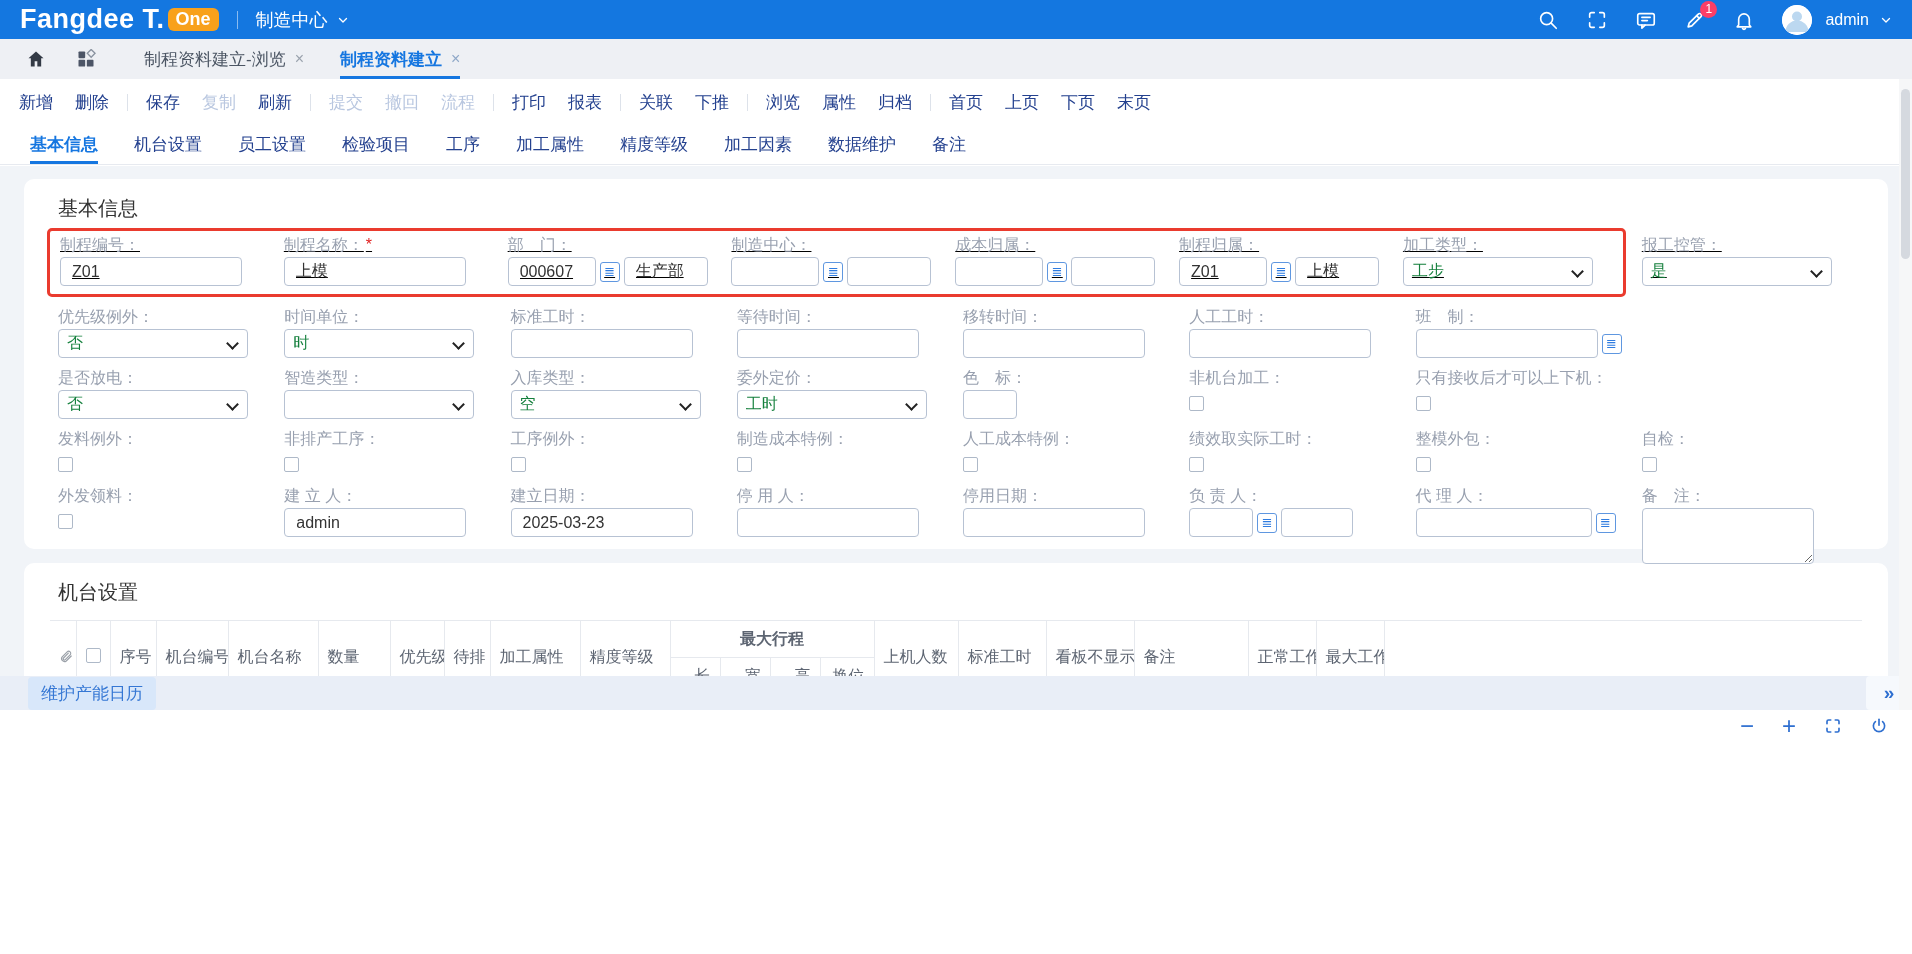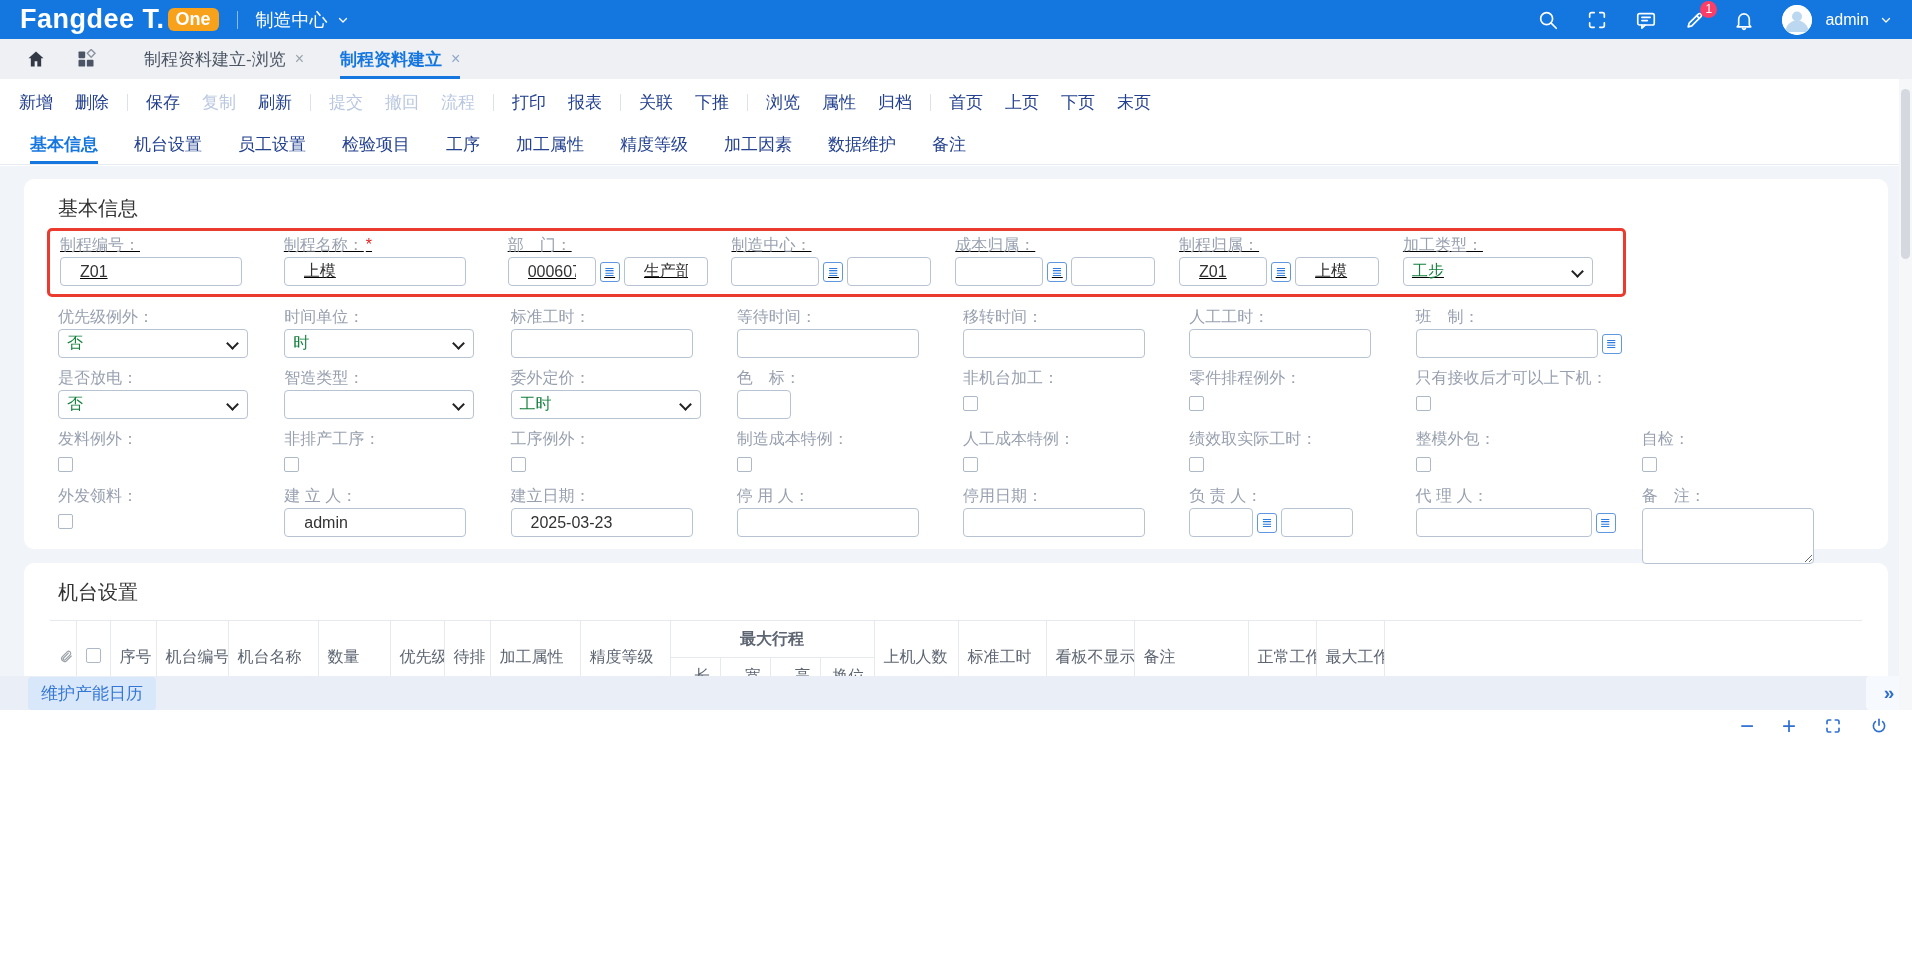--- a/index.html
+++ b/index.html
@@ -47,21 +47,21 @@
   #card-machine { margin-top:14px; height:314px; }
   .card-title { font-size:20px; color:#333; font-weight:400; padding:4px 8px 0; }
 
   .frow { display:grid; grid-template-columns:repeat(8,1fr); column-gap:14px; margin-top:9px; padding:0 8px; }
   .redwrap { grid-column:1/8; border:3px solid #ea3b2e; border-radius:5px; padding:3px 10px 8px; display:grid; grid-template-columns:repeat(7,1fr); column-gap:14px; margin-left:-11px; margin-right:2px; }
   .row1 { margin-top:6px;text-decoration:underline; }
   .col8pad { padding-top:6px; }
   .lbl { font-size:16px; color:#98a0af; height:22px; line-height:22px; white-space:nowrap; }
   .req { color:#e02020; margin-left:2px; }
   .ctrl { display:flex; align-items:center; gap:4px; margin-top:1px; }
-  .ipt { height:29px; border:1px solid #b7c2d3; border-radius:4px; padding:0 19px; font-size:16px; color:#333; font-family:inherit; background:#fff; width:182px; outline:none; }
+  .ipt { height:29px; border:1px solid #b7c2d3; border-radius:4px; padding:0 11px; font-size:16px; color:#333; font-family:inherit; background:#fff; width:182px; outline:none; }
   .ipt.code { width:88px; } .ipt.name { width:84px; }
   .ipt.code-s { width:64px; } .ipt.name-s { width:72px; }
   .ipt.small { width:54px; }
   .ipt.agent { width:176px; }
   .sel { position:relative; height:29px; width:190px; border:1px solid #b7c2d3; border-radius:4px; background:#fff; display:flex; align-items:center; padding:0 26px 0 8px; font-size:16px; color:#15803d; cursor:pointer; }
   .sel::after { content:""; position:absolute; right:10px; top:9px; width:7px; height:7px; border-right:2px solid #222; border-bottom:2px solid #222; transform:rotate(45deg); }
   .lookup { width:20px; height:20px; min-width:20px; border:1px solid #5f97e0; border-radius:3px; color:#2f7ce0; font-size:13px; line-height:18px; text-align:center; background:#fff; cursor:pointer; }
   .cb { width:15px; height:15px; border:1px solid #aeb9c8; border-radius:2px; background:#fff; display:inline-block; margin-top:7px; cursor:pointer; }
   .txa { width:172px; height:56px; border:1px solid #b7c2d3; border-radius:4px; font-size:16px; color:#333; font-family:inherit; padding:4px 8px; resize:both; outline:none; }
 
@@ -262,20 +262,28 @@
           </div>
           <div class="field">
             <div class="lbl">加工类型：</div>
             <div class="ctrl">
                 <span class="sel">
                   <span>工步</span>
                 </span>
               </div>
           </div>
         </div>
+        <div class="field col8pad">
+          <div class="lbl">报工控管：</div>
+          <div class="ctrl">
+              <span class="sel">
+                <span>是</span>
+              </span>
+            </div>
+        </div>
       </div>
 
       <div class="frow">
         <div class="field">
           <div class="lbl">优先级例外：</div>
           <div class="ctrl">
               <span class="sel">
                 <span>否</span>
               </span>
             </div>
@@ -332,39 +340,43 @@
         </div>
         <div class="field">
           <div class="lbl">智造类型：</div>
           <div class="ctrl">
               <span class="sel">
                 <span></span>
               </span>
             </div>
         </div>
         <div class="field">
+          <div class="lbl">入库类型：</div>
+          <div class="ctrl">
+              <span class="sel">
+                <span>空</span>
+              </span>
+            </div>
+        </div>
+        <div class="field">
           <div class="lbl">委外定价：</div>
           <div class="ctrl">
               <span class="sel">
                 <span>工时</span>
               </span>
             </div>
         </div>
         <div class="field">
           <div class="lbl">色　标：</div>
           <div class="ctrl">
               <input class="ipt small" value="" style="">
             </div>
         </div>
         <div class="field">
           <div class="lbl">非机台加工：</div>
-          <span class="cb"></span>
-        </div>
-        <div class="field">
-          <div class="lbl">零件排程例外：</div>
           <span class="cb"></span>
         </div>
         <div class="field">
           <div class="lbl">只有接收后才可以上下机：</div>
           <span class="cb"></span>
         </div>
       </div>
 
       <div class="frow">
         <div class="field">

